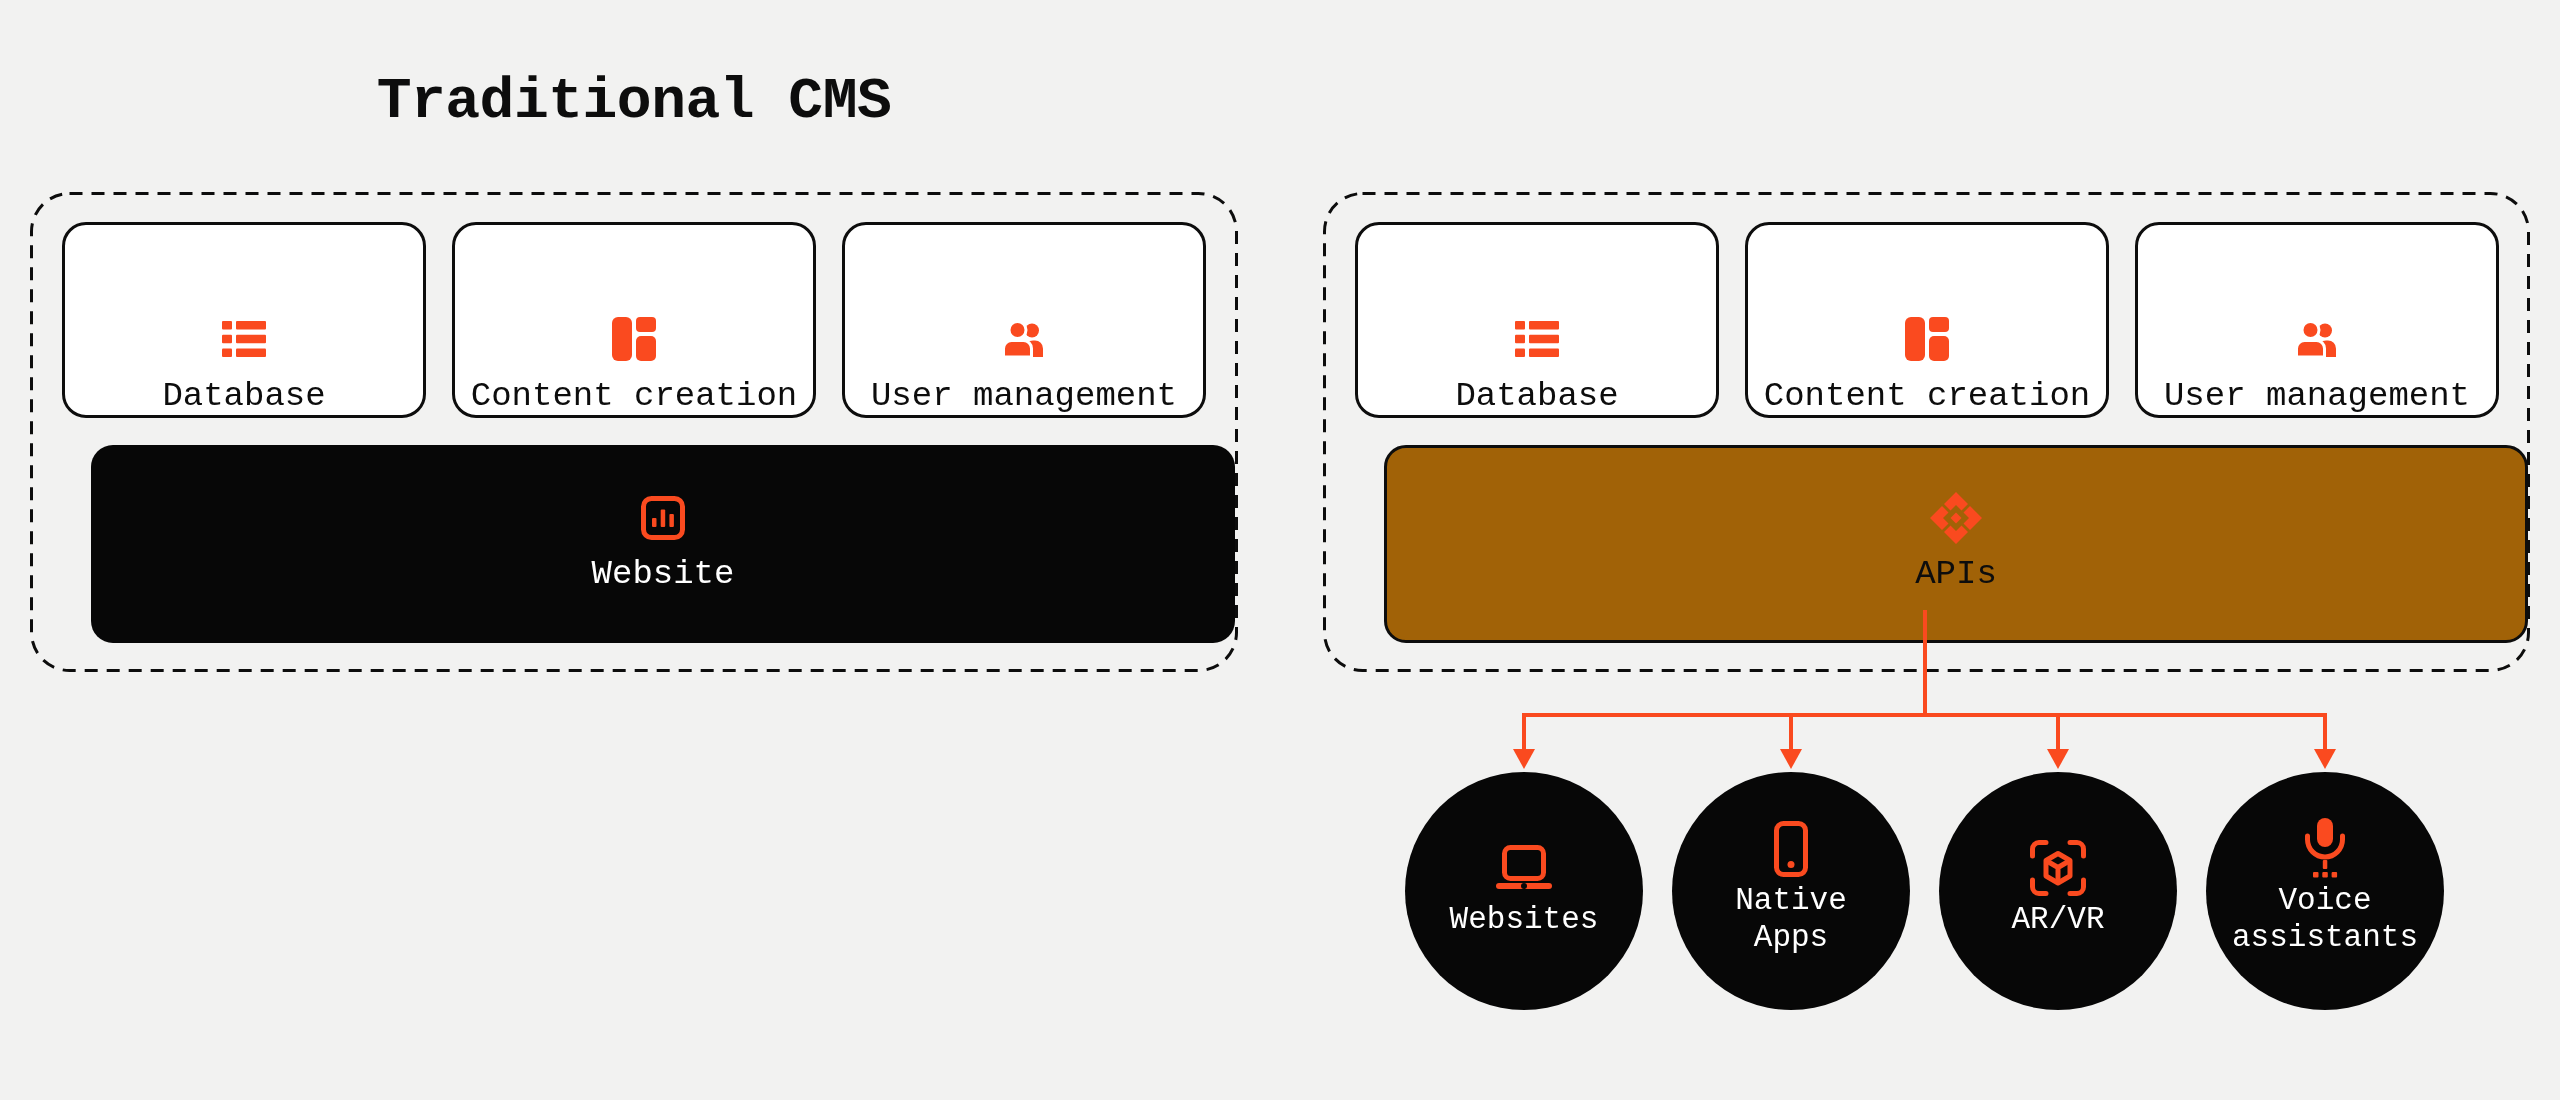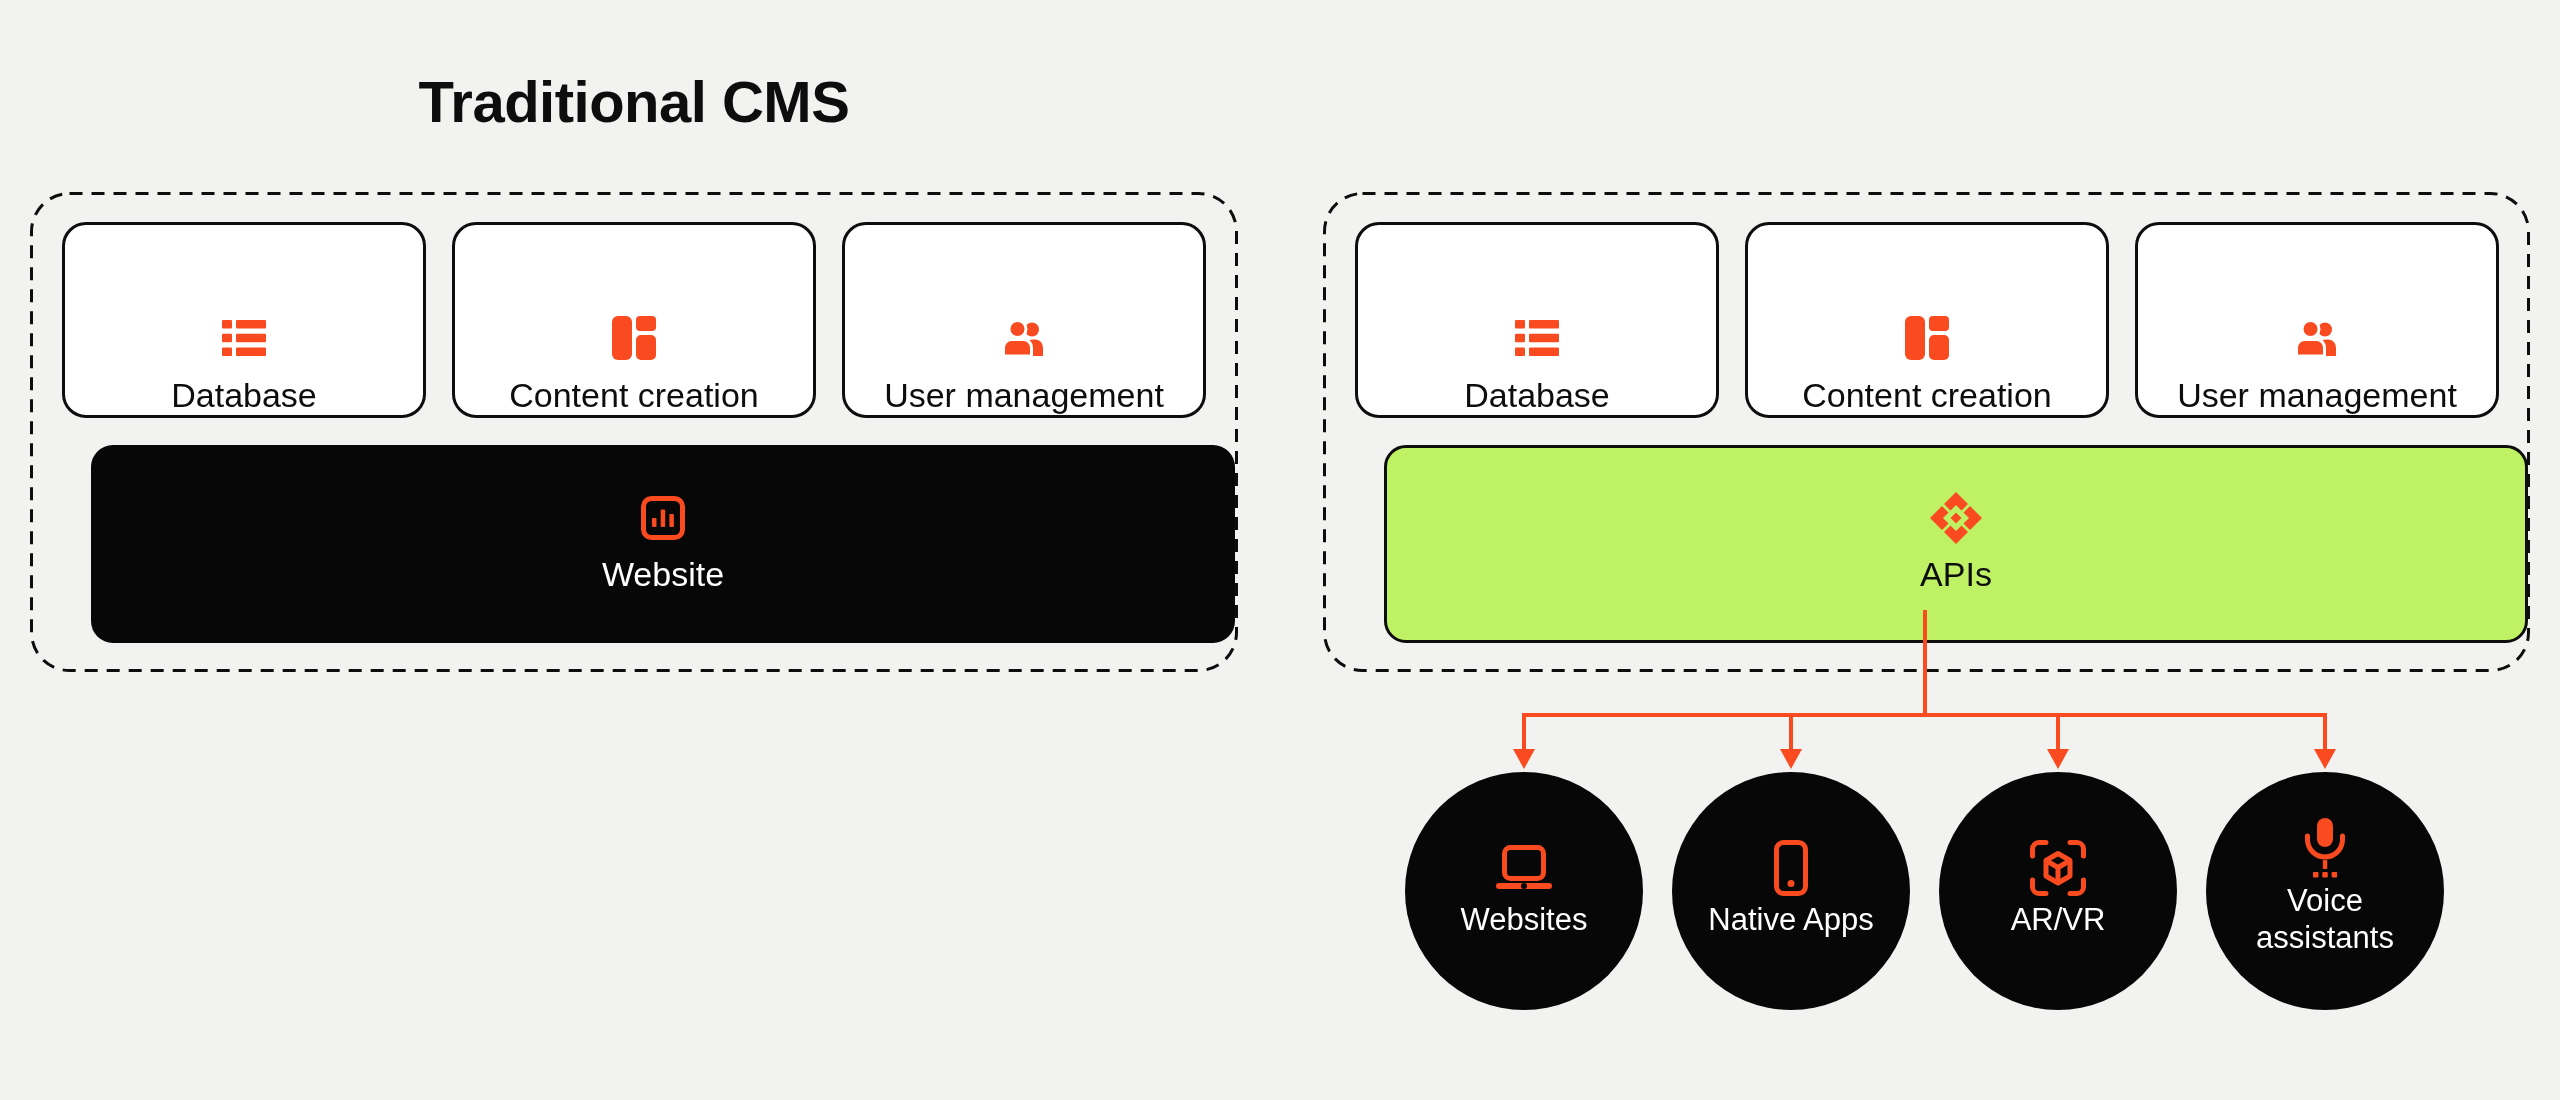--- a/index.html
+++ b/index.html
@@ -1,19 +1,19 @@
 <!DOCTYPE html>
 <html style="--accent: #FA4A1F; --background: #F2F2F1; --ink: #0D0D0D; --dark: #070707;"><head>
 <meta charset="utf-8">
 <style>
   html,body{margin:0;padding:0;}
   #canvas{
     position:relative;width:2560px;height:1100px;overflow:hidden;
     background:var(--background,#F2F2F1);
-    font-family:Liberation Sans, sans-serif;
+    font-family:Liberation Mono, monospace;
     color:var(--ink,#0D0D0D);
   }
   .title{
     position:absolute;top:70px;height:64px;line-height:64px;
     font-size:58px;font-weight:600;letter-spacing:-0.5px;text-align:center;
     color:var(--ink,#0D0D0D);
   }
   #title-traditional{left:30px;width:1208px;}
   #title-headless{left:1323px;width:1207px;}
   .panel-dash{position:absolute;top:192px;}
@@ -24,21 +24,21 @@
     background:#fff;border:3px solid var(--ink,#0D0D0D);border-radius:24px;
     display:flex;flex-direction:column;align-items:center;justify-content:flex-end;gap:15px;
   }
   .icon-slot{height:46px;display:flex;align-items:center;justify-content:center;}
   .module-label{font-size:34px;font-weight:500;white-space:nowrap;}
   .wide-box{
     position:absolute;top:445px;height:198px;width:1144px;box-sizing:border-box;
     border-radius:22px;display:flex;flex-direction:column;align-items:center;justify-content:center;gap:14px;margin-left:29px;
   }
   #website-box{left:62px;background:var(--dark,#070707);color:#fff;}
-  #apis-box{left:1355px;background:#bef264;border:3px solid var(--ink,#0D0D0D);}
+  #apis-box{left:1355px;background:#a16207;border:3px solid var(--ink,#0D0D0D);}
   .wide-label{font-size:34px;font-weight:500;}
   .channel-circle{
     position:absolute;top:772px;width:238px;height:238px;border-radius:50%;
     background:var(--dark,#070707);color:#fff;
     display:flex;flex-direction:column;align-items:center;justify-content:center;gap:10px;
     text-align:center;
   }
   #circle-websites{left:1405px;}
   #circle-native-apps{left:1672px;}
   #circle-arvr{left:1939px;}

